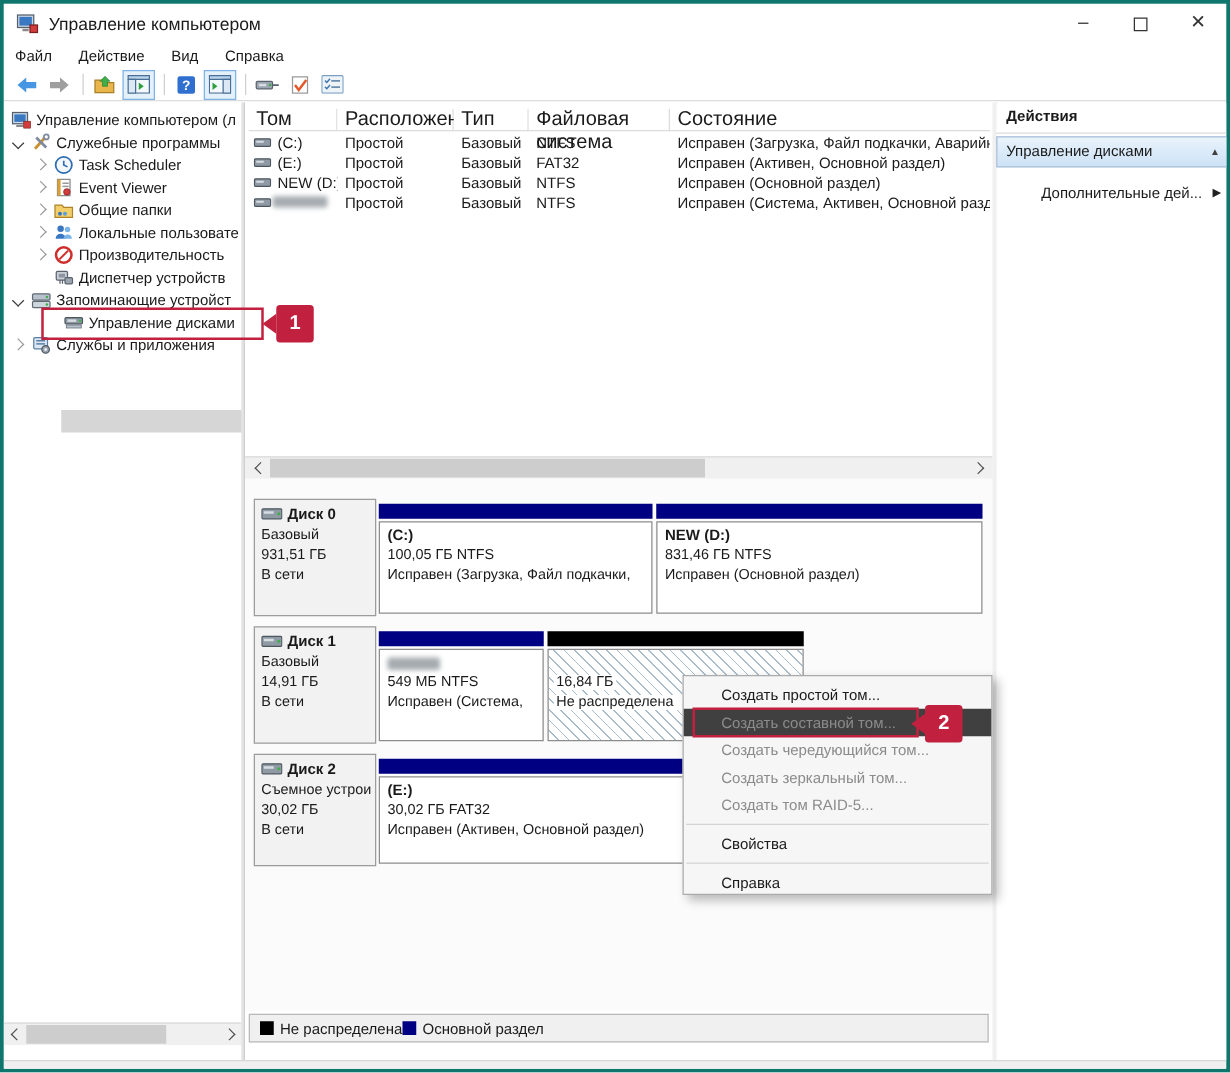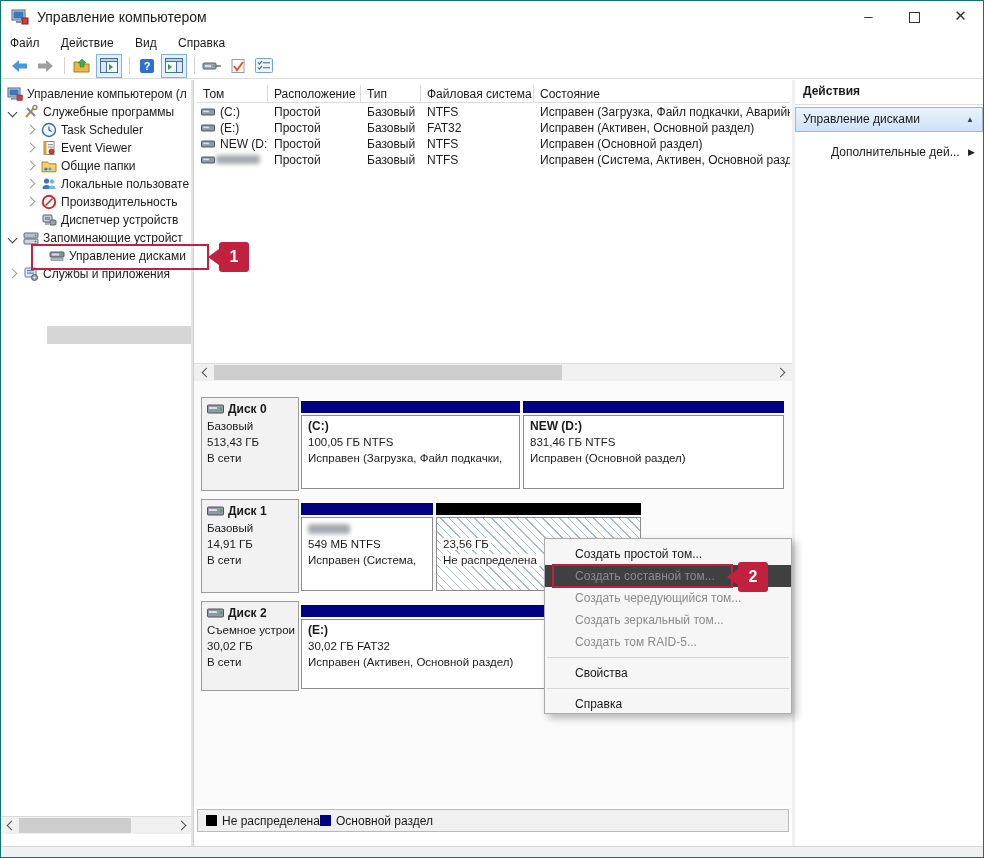--- a/index.html
+++ b/index.html
@@ -1,17 +1,17 @@
 <!DOCTYPE html>
 <html><head>
 <meta charset="utf-8">
 <style>
   html,body{margin:0;padding:0;background:#e8e8e8;}
   #window{position:relative;width:984px;height:858px;background:#ffffff;
-    border:1px solid #0f766e;box-sizing:border-box;overflow:hidden;
+    border:3px solid #0f766e;box-sizing:border-box;overflow:hidden;
     font-family:"Liberation Sans",sans-serif;color:#1a1a1a;}
   .abs{position:absolute;}
   .nowrap{white-space:nowrap;overflow:hidden;}
 
   
   #titlebar{position:absolute;left:0;top:0;width:100%;height:32px;background:#fff;}
   #title-text{position:absolute;left:36px;top:0;line-height:32px;font-size:14px;}
   .winbtn{position:absolute;top:0;width:45px;height:32px;text-align:center;line-height:30px;
     font-size:15px;color:#333;}
   #btn-max .sq{display:inline-block;width:9px;height:9px;border:1px solid #333;margin-top:11px;}
@@ -45,21 +45,21 @@
 
   
   .hscroll{position:absolute;height:17px;background:#f0f0f0;border-top:1px solid #dadada;}
   .sb-btn{position:absolute;top:0;width:17px;height:17px;display:flex;align-items:center;justify-content:center;}
   .sb-chev{width:6px;height:6px;border-left:1.6px solid #505050;border-bottom:1.6px solid #505050;}
   .sb-chev.l{transform:rotate(45deg);margin-left:3px;}
   .sb-chev.r{transform:rotate(-135deg);margin-right:3px;}
   .sb-thumb{position:absolute;top:1px;height:15px;background:#cdcdcd;}
 
   
-  .vh{position:absolute;top:84px;height:18px;line-height:18px;font-size:12px;background:#fff;
+  .vh{position:absolute;top:84px;height:18px;line-height:18px;font-size:16px;background:#fff;
     border-right:1px solid #dcdcdc;border-bottom:1px solid #dcdcdc;padding-left:6px;box-sizing:border-box;}
   .vcell{position:absolute;height:16px;line-height:16px;font-size:12px;padding-left:6px;box-sizing:border-box;white-space:nowrap;overflow:hidden;}
   .vico{position:absolute;width:14px;height:10px;}
   .blurblob{position:absolute;background:#8f969c;border-radius:2px;filter:blur(2px);opacity:.8;}
 
   
   #disk-canvas{position:absolute;left:193px;top:380px;width:598px;height:426px;background:#fbfbfb;}
   .disk-label{position:absolute;width:98px;background:#f2f2f2;border:1px solid #9c9c9c;box-sizing:border-box;font-size:11.5px;}
   .disk-label .dname{font-weight:bold;font-size:12px;position:absolute;left:26px;top:4px;}
   .disk-label .dline{position:absolute;left:5px;white-space:nowrap;overflow:hidden;width:90px;}
@@ -393,21 +393,21 @@
   <div id="disk-canvas"></div>
 
   <div class="disk-label" style="left:200px;top:396px;height:94px">
     <svg class="dicon" viewBox="0 0 17 11">
         <rect x="0.5" y="1" width="16" height="8" rx="1" fill="#8f9aa5" stroke="#4c565f"></rect>
         <rect x="2" y="3" width="8" height="2" fill="#d7dde2"></rect>
         <circle cx="14" cy="5" r="1.2" fill="#3fae4a"></circle>
       </svg>
     <span class="dname">Диск 0</span>
     <span class="dline" style="top:22px">Базовый</span>
-    <span class="dline" style="top:38px">513,43 ГБ</span>
+    <span class="dline" style="top:38px">931,51 ГБ</span>
     <span class="dline" style="top:54px">В сети</span>
   </div>
   <div class="pbar" style="left: 300px; top: 400px; width: 219px; background: rgb(0, 0, 130);"></div>
   <div class="pbox" style="left:300px;top:414px;width:219px;height:74px">
     <span class="l1">(C:)</span>
     <span class="l2">100,05 ГБ NTFS</span>
     <span class="l3">Исправен (Загрузка, Файл подкачки, </span>
   </div>
   <div class="pbar" style="left: 522px; top: 400px; width: 261px; background: rgb(0, 0, 130);"></div>
   <div class="pbox" style="left:522px;top:414px;width:261px;height:74px">
@@ -428,21 +428,21 @@
     <span class="dline" style="top:54px">В сети</span>
   </div>
   <div class="pbar" style="left: 300px; top: 502px; width: 132px; background: rgb(0, 0, 130);"></div>
   <div class="pbox" style="left:300px;top:516px;width:132px;height:74px">
     <div class="blurblob" style="left:6px;top:6px;width:42px;height:10px"></div>
     <span class="l2">549 МБ NTFS</span>
     <span class="l3">Исправен (Система, А</span>
   </div>
   <div class="pbar" style="left: 435px; top: 502px; width: 205px; background: rgb(0, 0, 0);"></div>
   <div class="pbox hatch" style="left:435px;top:516px;width:205px;height:74px">
-    <span class="l2">23,56 ГБ</span>
+    <span class="l2">16,84 ГБ</span>
     <span class="l3">Не распределена</span>
   </div>
 
   <div class="disk-label" style="left:200px;top:600px;height:90px">
     <svg class="dicon" viewBox="0 0 17 11">
         <rect x="0.5" y="1" width="16" height="8" rx="1" fill="#8f9aa5" stroke="#4c565f"></rect>
         <rect x="2" y="3" width="8" height="2" fill="#d7dde2"></rect>
         <circle cx="14" cy="5" r="1.2" fill="#3fae4a"></circle>
       </svg>
     <span class="dname">Диск 2</span>

